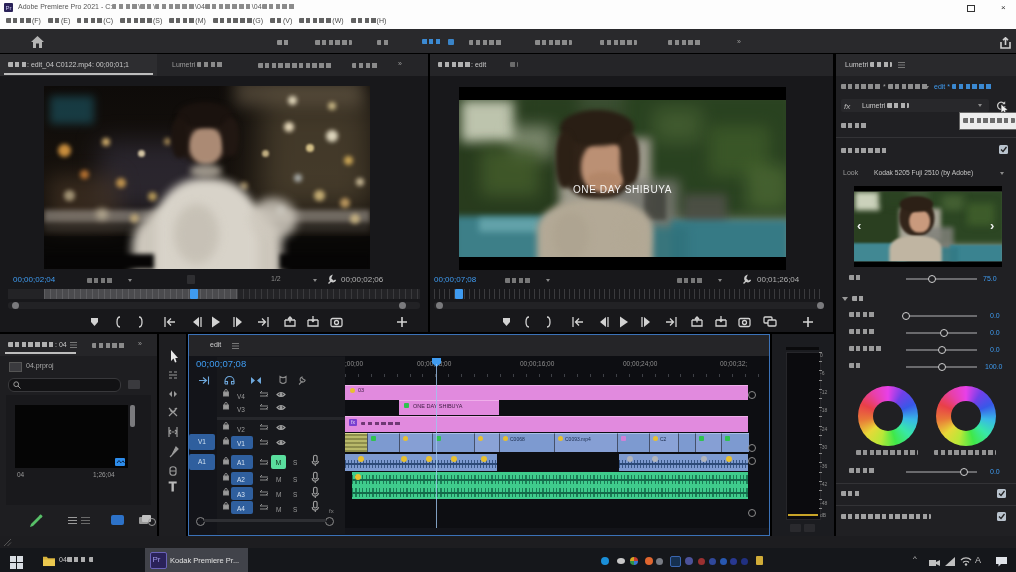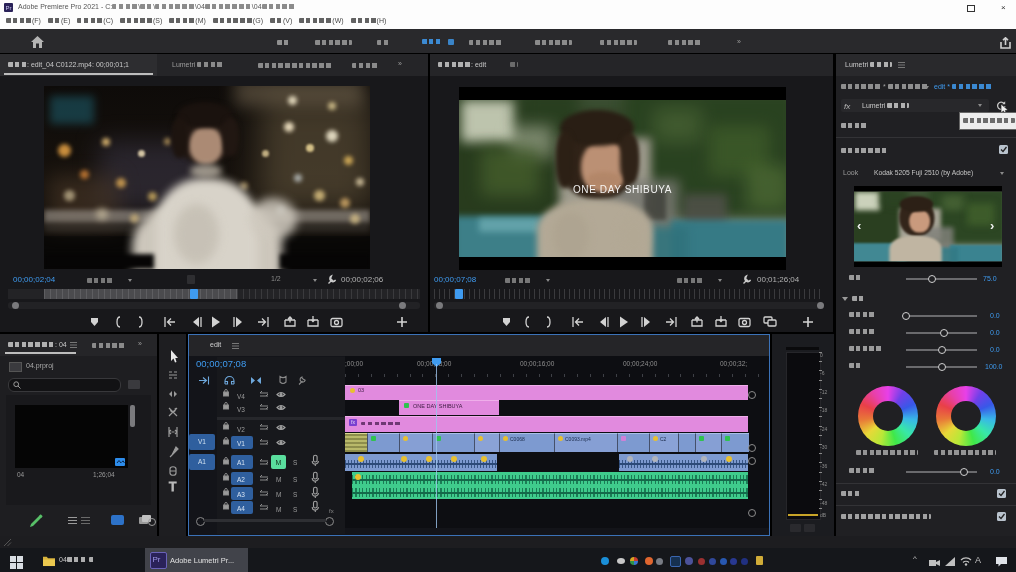--- a/index.html
+++ b/index.html
@@ -577,21 +577,21 @@
     </g>
   </svg>
 <svg class="a" style="left:43px;top:554px;" width="12" height="13" viewBox="0 0 13 12">
     <path d="M0 2 h4 l1.5 1.5 h7.5 v8.5 h-13 z" fill="#d8b33c"></path>
     <path d="M0 5 h13 v7 h-13 z" fill="#ecc94f"></path>
   </svg>
 <div class="a t7" style="left:59px;top:556px;color:#c8c8c8;">04<span class="bi" style="width:20px;"></span> <span class="bi" style="width:7px;"></span></div>
 <div class="a" style="left:145px;top:548px;width:103px;height:24px;background:#41434a;"></div>
 <div class="a" style="left:150px;top:552px;width:15px;height:15px;background:#2a2259;border-radius:2px;border:1px solid #6a62b8;"></div>
 <div class="a" style="left:152.5px;top:555px;font-size:8px;color:#9f97e8;">Pr</div>
-<div class="a" style="left:170px;top:556px;font-size:7.5px;color:#e0e0e0;white-space:nowrap;">Adobe Lumetri Pr...</div>
+<div class="a" style="left:170px;top:556px;font-size:7.5px;color:#e0e0e0;white-space:nowrap;">Kodak Premiere Pr...</div>
 <div class="circ" style="left:601px;top:557px;width:8px;height:8px;background:#1a8fd8;"></div>
 <div class="circ" style="left:617px;top:558px;width:8px;height:6px;background:#c8c8c8;border-radius:50%;"></div>
 <div class="circ" style="left:630px;top:557px;width:8px;height:8px;background:conic-gradient(#c83c30 0 25%,#3a76d2 25% 50%,#2f9447 50% 75%,#d9a620 75%);"></div>
 <div class="circ" style="left:645px;top:557px;width:8px;height:8px;background:#e0662f;"></div>
 <div class="circ" style="left:656px;top:558px;width:7px;height:7px;background:#787c84;"></div>
 <div class="a" style="left:670px;top:556px;width:9px;height:9px;background:#16304f;border-radius:2px;border:1px solid #3a66b0;"></div>
 <div class="circ" style="left:685px;top:557px;width:8px;height:8px;background:#4c529a;"></div>
 <div class="circ" style="left:698px;top:558px;width:7px;height:7px;background:#9a3030;"></div>
 <div class="circ" style="left:709px;top:558px;width:7px;height:7px;background:#30489a;"></div>
 <div class="circ" style="left:720px;top:558px;width:7px;height:7px;background:#2858b0;"></div>

